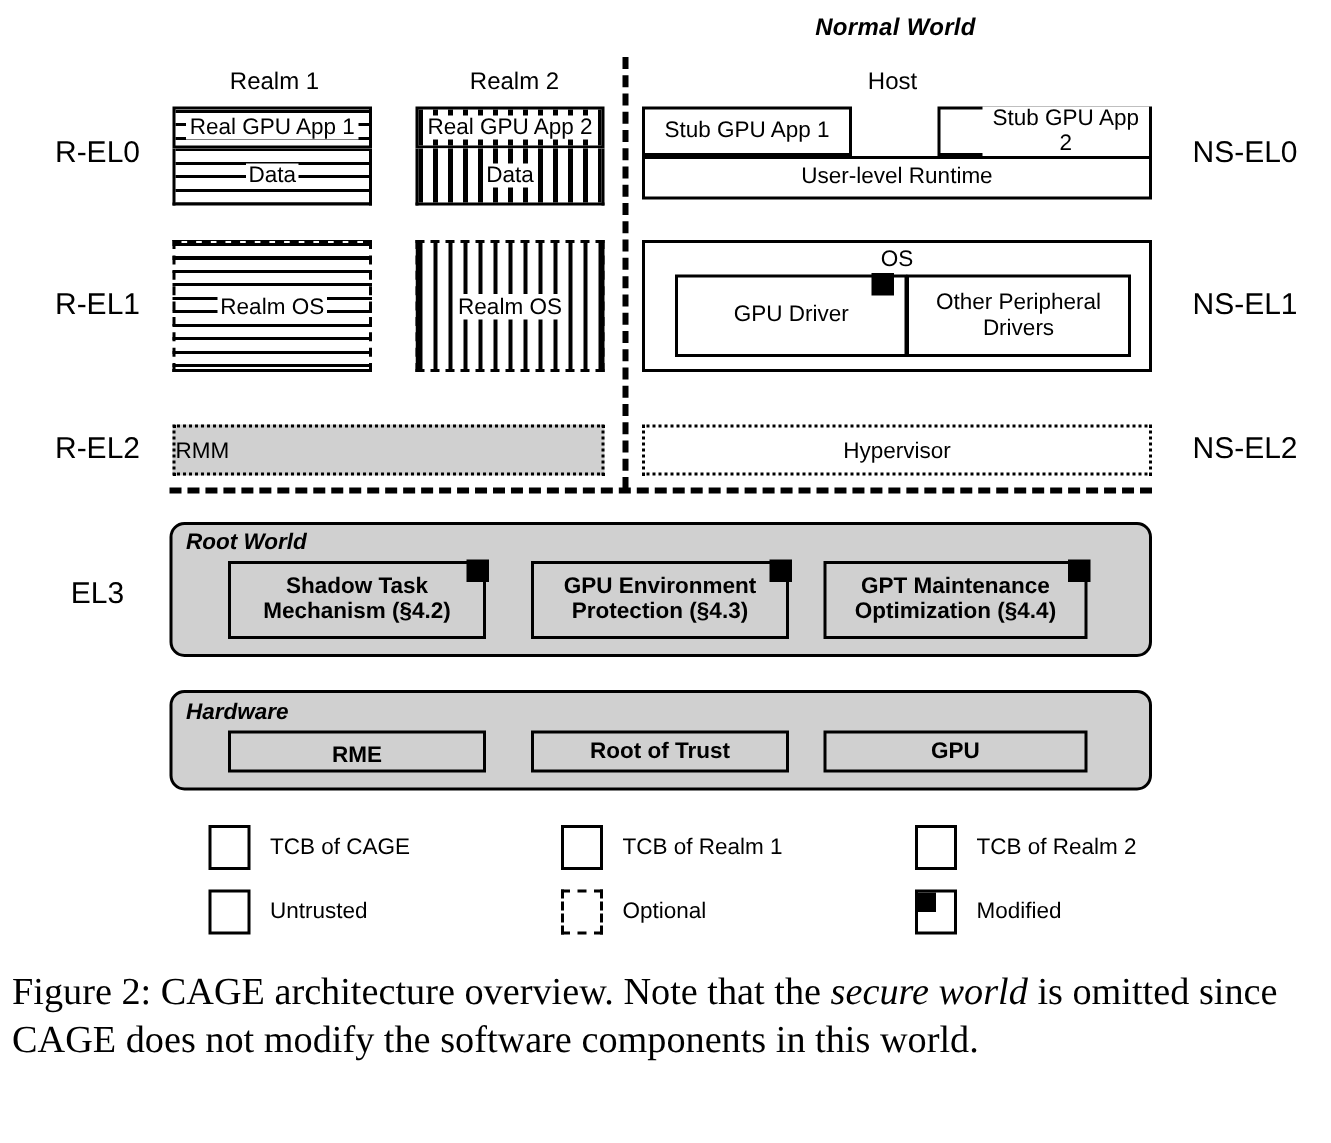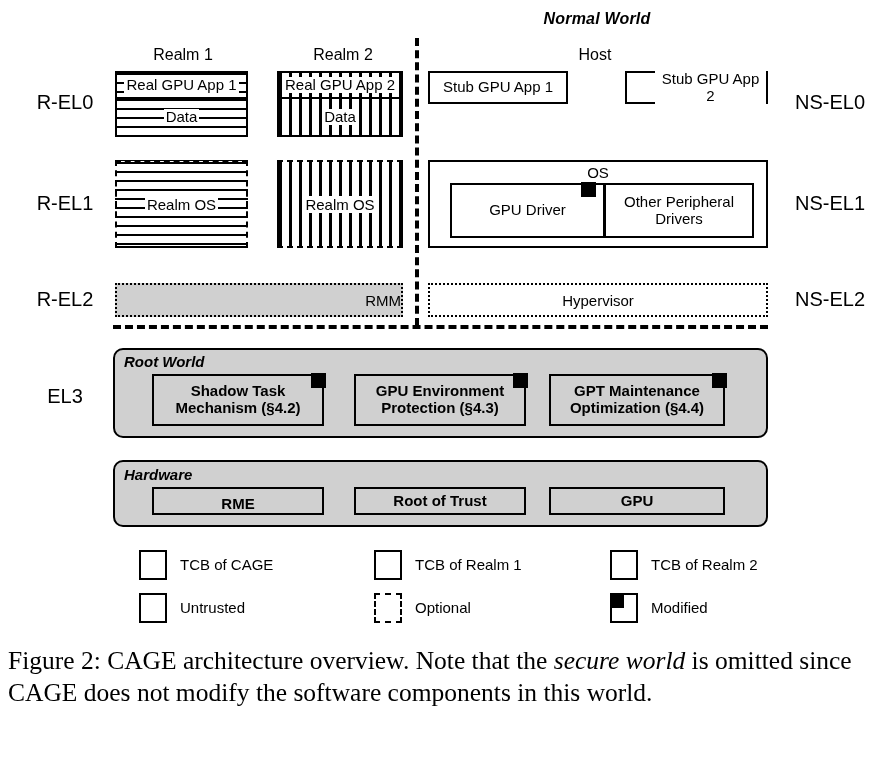--- a/index.html
+++ b/index.html
@@ -193,20 +193,23 @@
   <div class="abs box hatch-v" style="left:277px; top:99px; width:126px; height:38px; border-top:none;">
     <span class="box-lbl">Data</span>
   </div>
 
   <div class="abs box" style="left:428px; top:71px; width:140px; height:33px;">
     <span class="box-lbl">Stub GPU App 1</span>
   </div>
   <div class="abs box" style="left:625px; top:71px; width:143px; height:33px;padding-left:28px;">
     <span class="box-lbl">Stub GPU App 2</span>
   </div>
+  <div class="abs box" style="left:428px; top:104px; width:340px; height:29px;">
+    <span class="box-lbl">User-level Runtime</span>
+  </div>
 
   <div class="abs dashed-thin hatch-h" style="left:115px; top:160px; width:133px; height:88px;
        display:flex; align-items:center; justify-content:center; font-size:15px;">
     <span class="box-lbl">Realm OS</span>
   </div>
 
   <div class="abs dashed-thin hatch-v" style="left:277px; top:160px; width:126px; height:88px;
        display:flex; align-items:center; justify-content:center; font-size:15px;">
     <span class="box-lbl">Realm OS</span>
   </div>
@@ -217,21 +220,21 @@
   <div class="abs box" style="left:450px; top:183px; width:155px; height:55px;">
     <span class="box-lbl">GPU Driver</span>
   </div>
   <div class="abs modmark" style="left:581px; top:182px;"></div>
 
   <div class="abs box" style="left:604px; top:183px; width:150px; height:55px;">
     <span class="box-lbl">Other Peripheral Drivers</span>
   </div>
 
   <div class="abs dotted gray" style="left:115px; top:283px; width:288px; height:34px;
-       display:flex; align-items:center; justify-content:flex-end; font-size:15px;">
+       display:flex; align-items:center; justify-content:flex-start; font-size:15px;">
     <span>RMM</span>
   </div>
 
   <div class="abs dotted" style="left:428px; top:283px; width:340px; height:34px;
        display:flex; align-items:center; justify-content:center; font-size:15px; background:#fff;">
     <span>Hypervisor</span>
   </div>
 
   <div class="abs rbox" style="left:113px; top:348px; width:655px; height:90px;"></div>
   <div class="rbox-title" style="left:124px; top:353px;">Root World</div>

